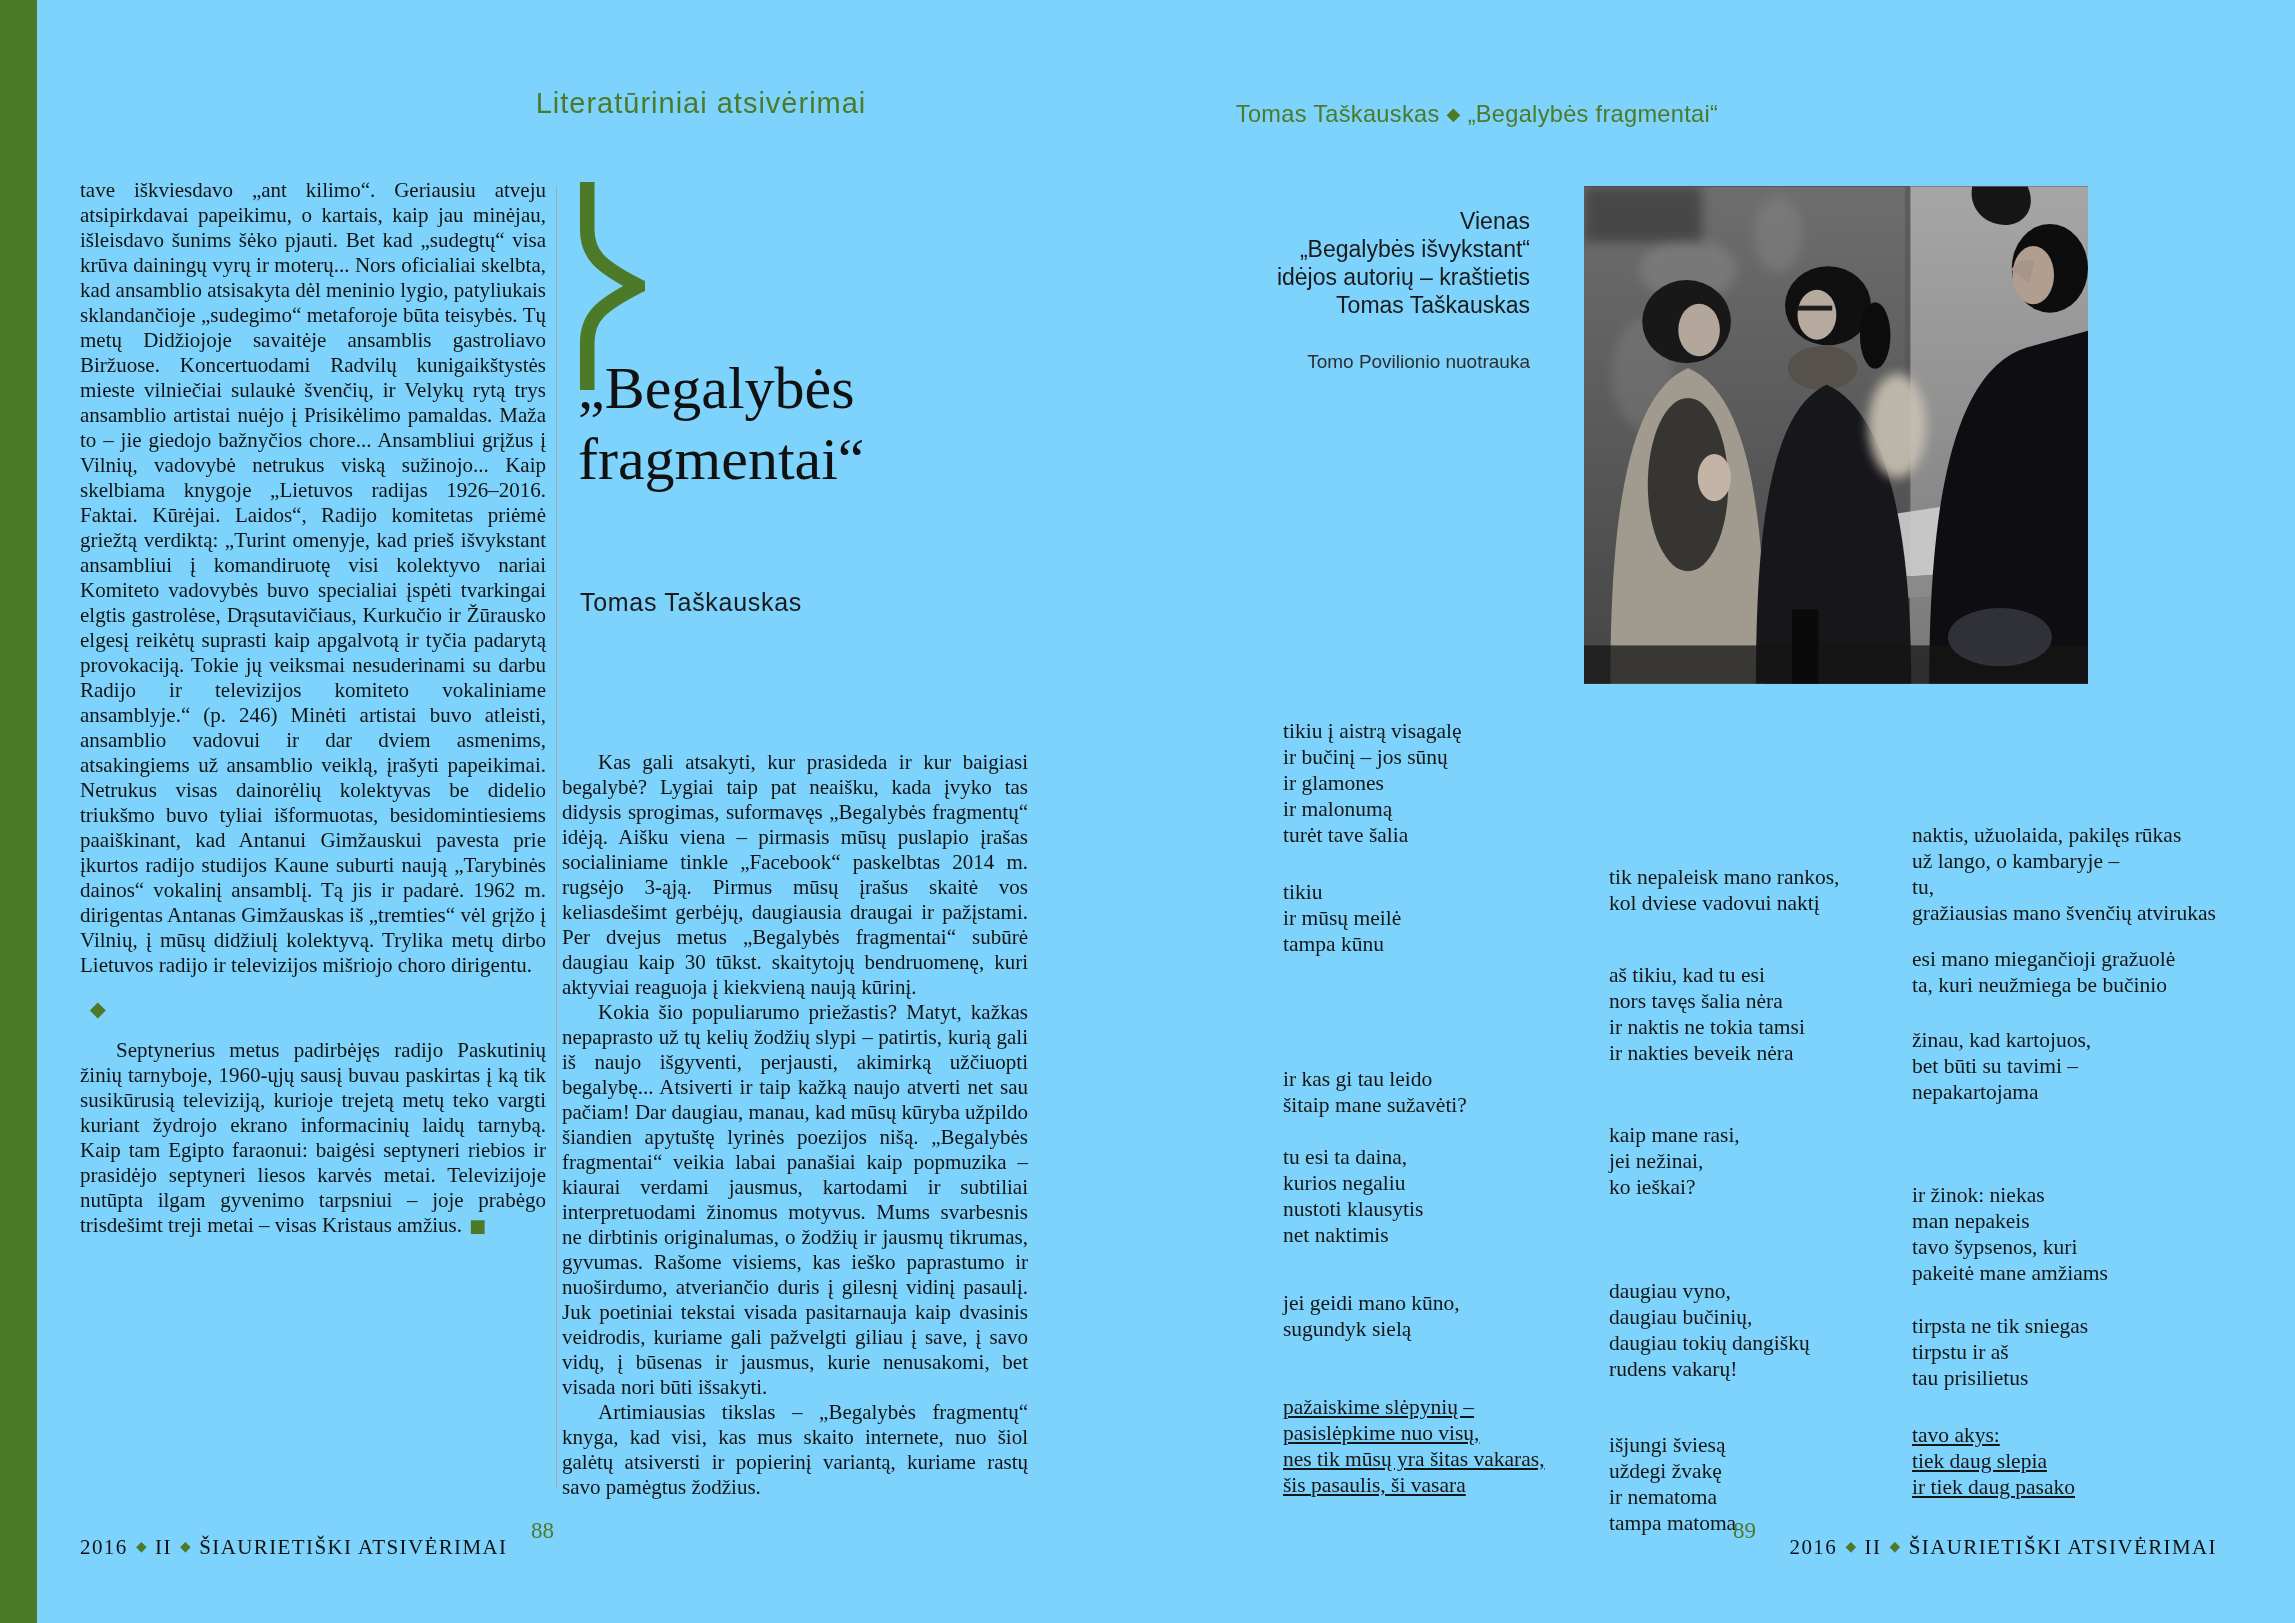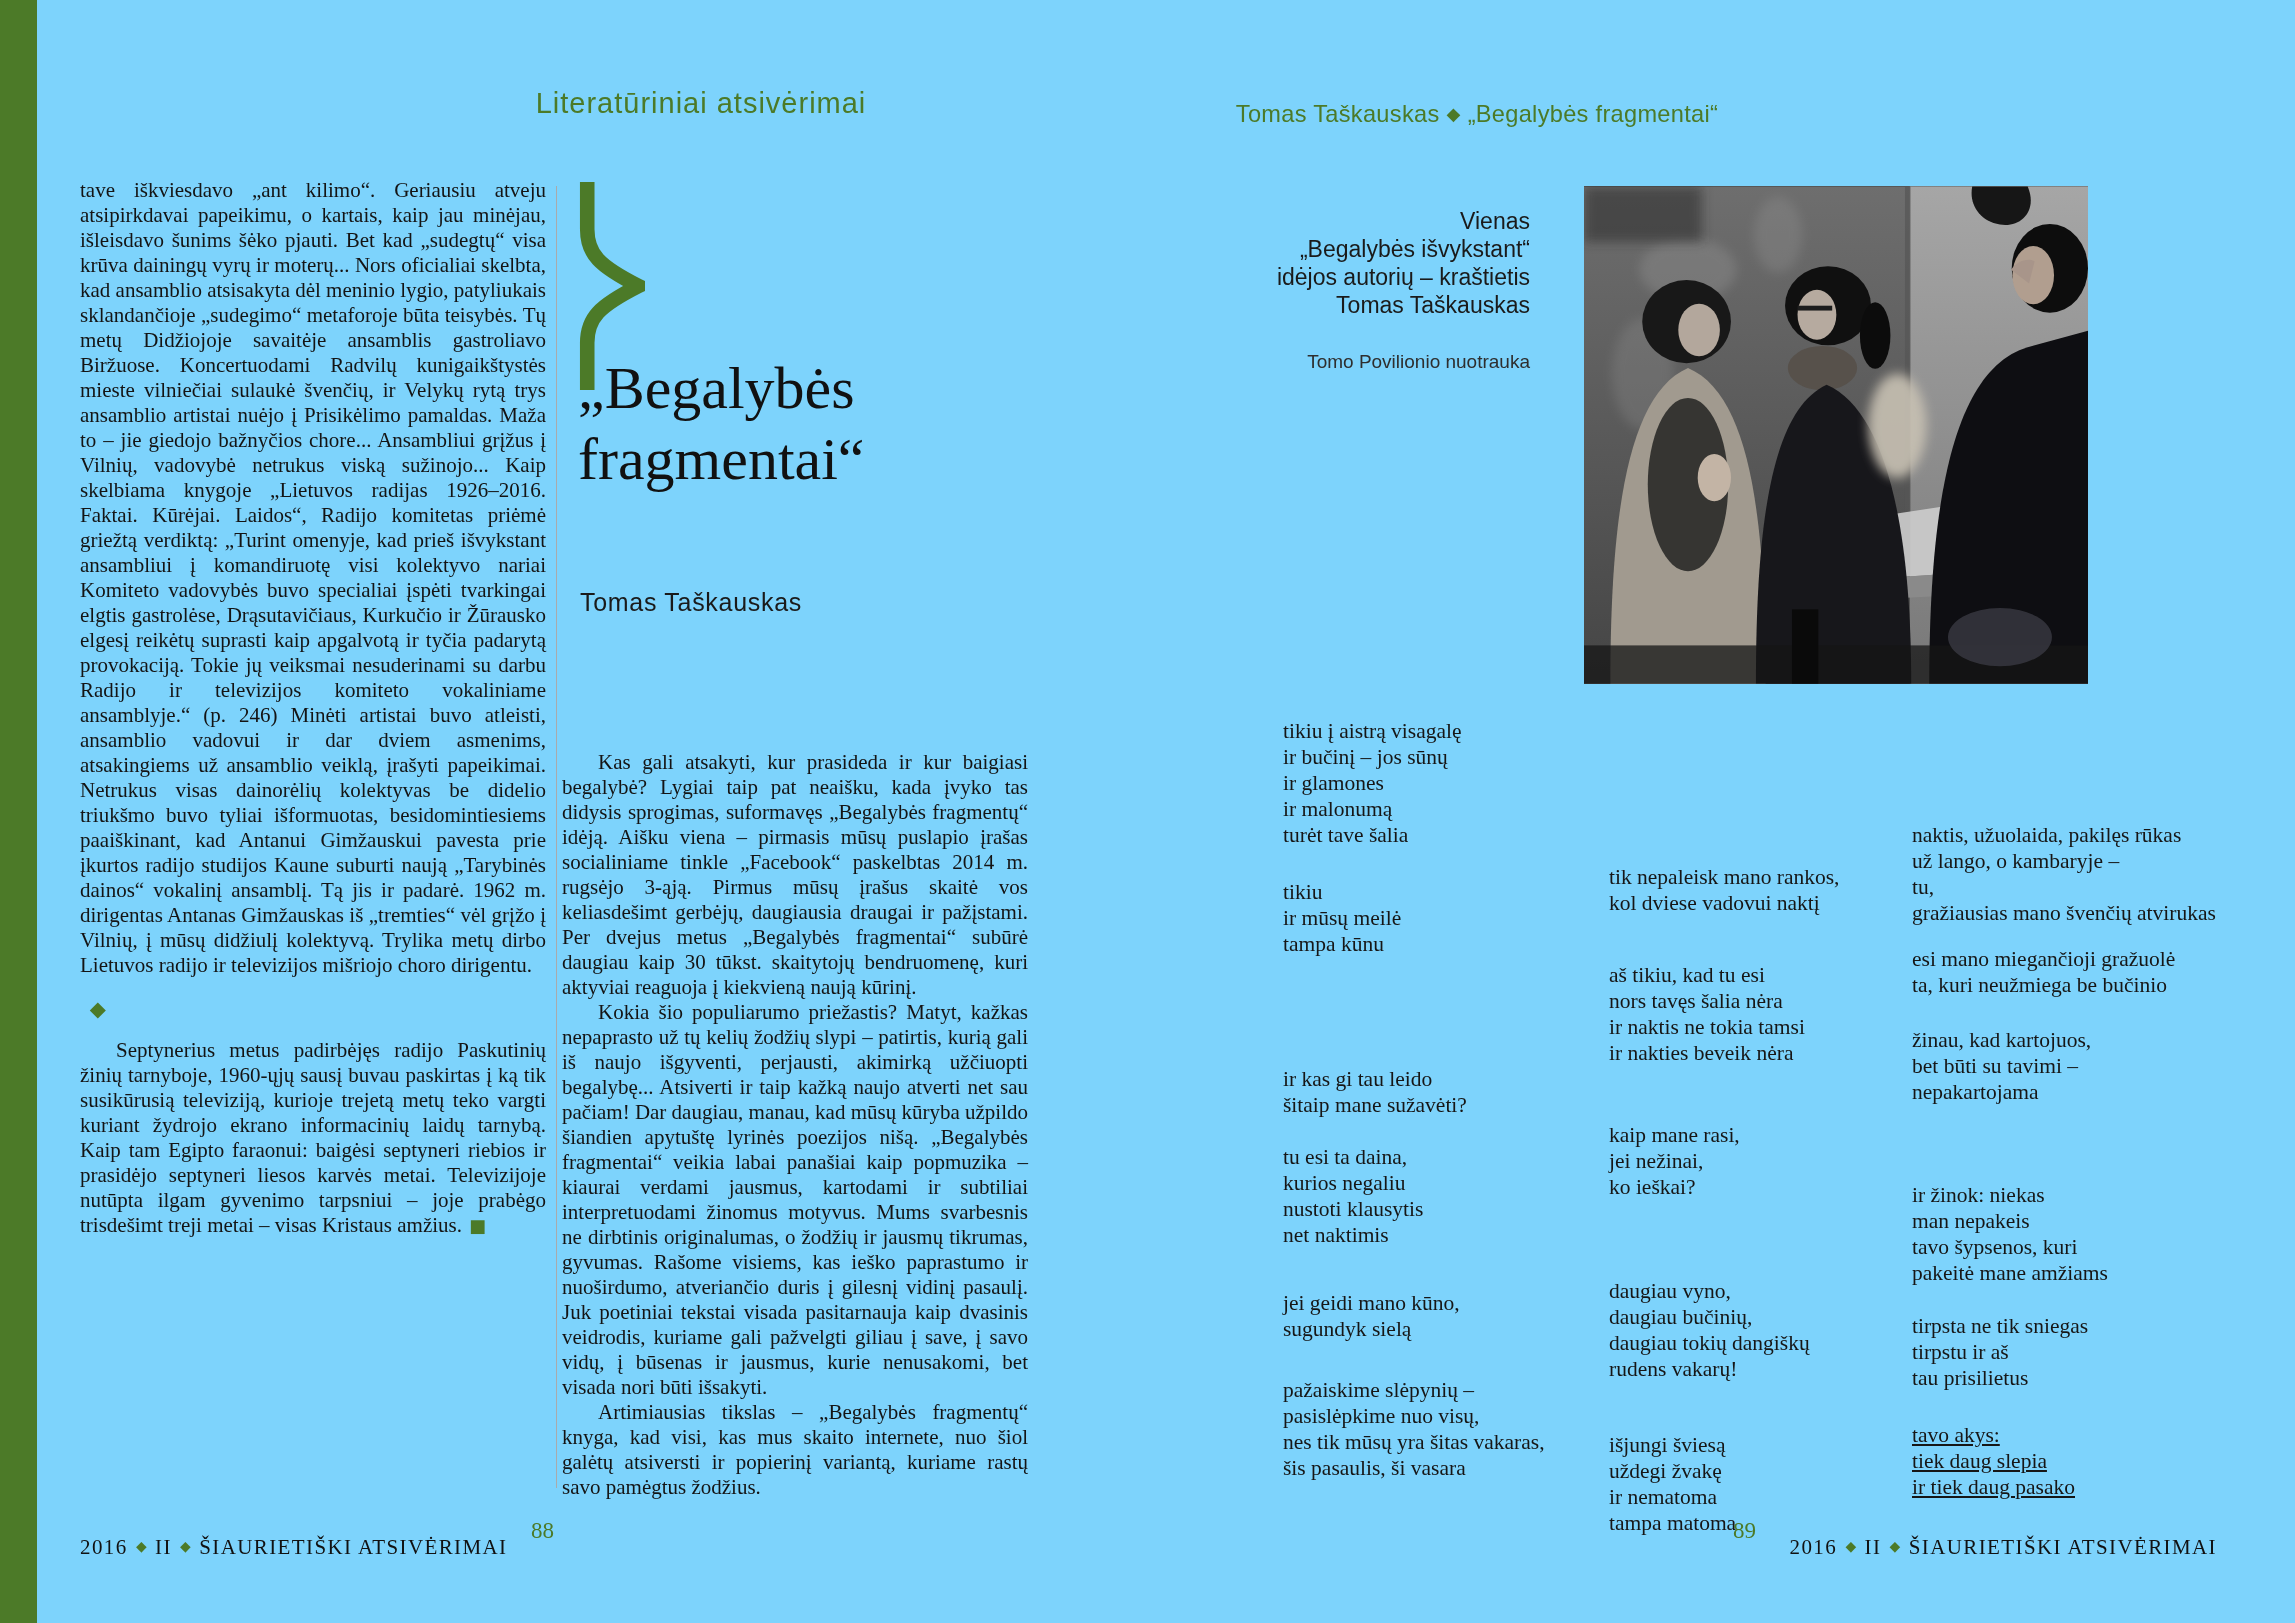--- a/index.html
+++ b/index.html
@@ -86,21 +86,21 @@
     color:#161616;
   }
   .stanza{white-space:pre-line;margin:0;}
   #poem-col-a{left:1283px;top:718px;width:326px;}
   #poem-col-b{left:1609px;top:864px;width:305px;}
   #poem-col-c{left:1912px;top:822px;width:319px;}
   #poem-col-a .stanza:nth-of-type(2){margin-top:31px;}
   #poem-col-a .stanza:nth-of-type(3){margin-top:109px;}
   #poem-col-a .stanza:nth-of-type(4){margin-top:26px;}
   #poem-col-a .stanza:nth-of-type(5){margin-top:42px;}
-  #poem-col-a .stanza:nth-of-type(6){margin-top:35px;}
+  #poem-col-a .stanza:nth-of-type(6){margin-top:52px;text-decoration:underline;}
   #poem-col-b .stanza:nth-of-type(2){margin-top:46px;}
   #poem-col-b .stanza:nth-of-type(3){margin-top:56px;}
   #poem-col-b .stanza:nth-of-type(4){margin-top:78px;}
   #poem-col-b .stanza:nth-of-type(5){margin-top:50px;}
   #poem-col-c .stanza:nth-of-type(2){margin-top:20px;}
   #poem-col-c .stanza:nth-of-type(3){margin-top:29px;}
   #poem-col-c .stanza:nth-of-type(4){margin-top:77px;}
   #poem-col-c .stanza:nth-of-type(5){margin-top:27px;}
   #poem-col-c .stanza:nth-of-type(6){margin-top:31px;text-decoration:underline;}
   

